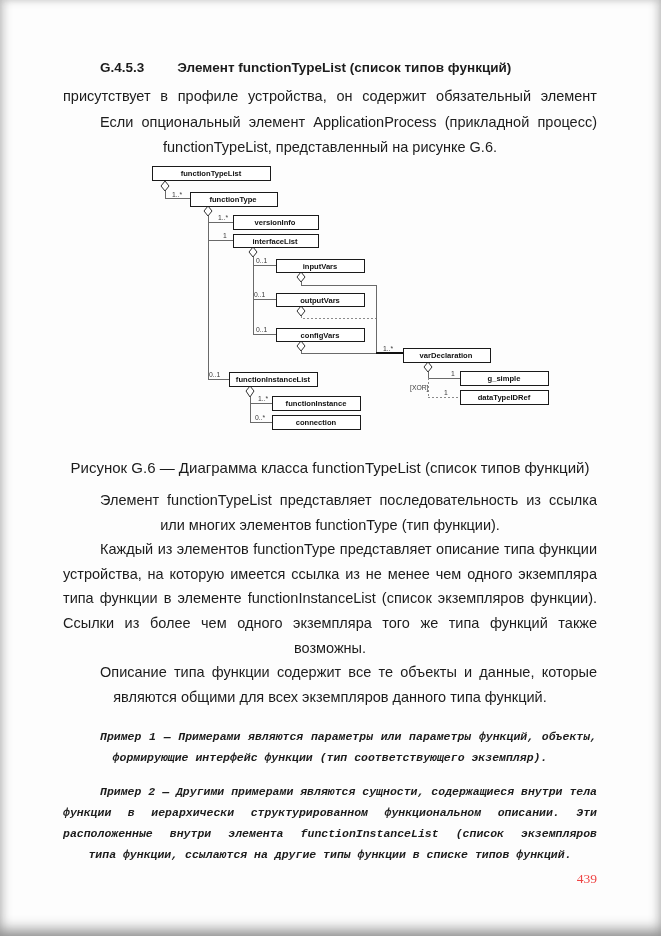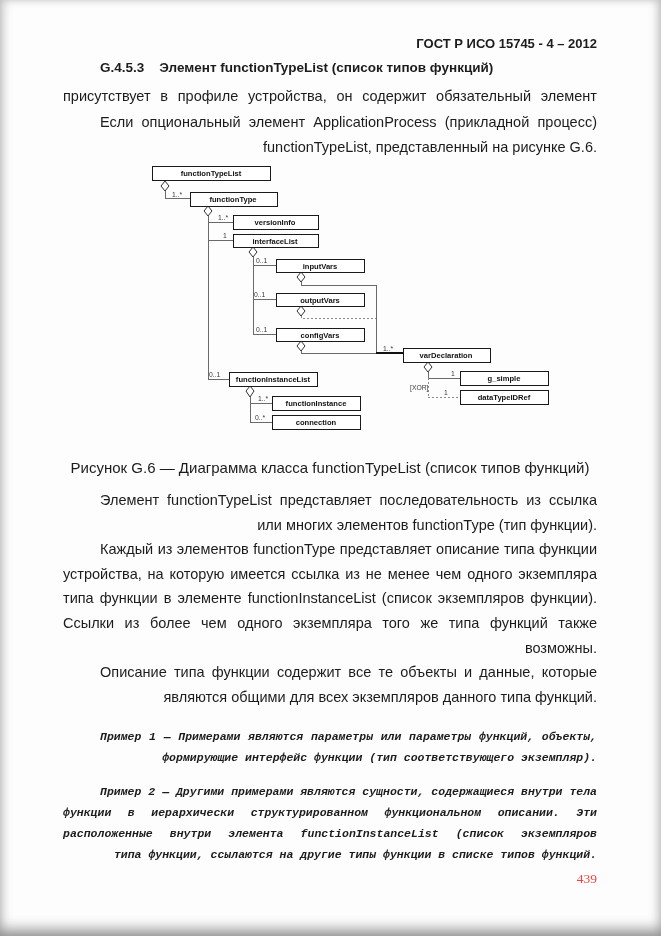--- a/index.html
+++ b/index.html
@@ -13,24 +13,24 @@
   }
   .abs { position:absolute; }
   .doc-header {
     left:63px; top:34px; width:534px; text-align:right;
     font-weight:bold; font-size:13px; line-height:20px;
   }
   .sec-heading {
     left:100px; top:58px; width:500px;
     font-weight:bold; font-size:13.5px; line-height:20px; white-space:nowrap;
   }
-  .sec-heading .num { margin-right:15px; }
+  .sec-heading .num { margin-right:33px; }
   .para { left:63px; width:534px; }
   .ln {
-    width:534px; text-align:right; overflow:hidden;
+    width:534px; text-align:center; overflow:hidden;
     font-size:14.5px;
   }
   .body-ln { line-height:25.5px; height:25.5px; }
   .flow-ln { line-height:24.6px; height:24.6px; }
   .ln.j { text-align:justify; }
   .ln.j::after { content:""; display:inline-block; width:100%; height:0; }
   .ln.ind { text-indent:37px; }
   .ex-ln {
     font-size:11.5px; font-weight:bold; font-style:italic;
     line-height:21px; height:21px;font-family:Liberation Mono, monospace;
@@ -50,21 +50,20 @@
   svg .edge.dot { stroke-dasharray:2 2; stroke:#8a8a8a; }
   svg .edge.dark { stroke:#111; stroke-width:2.5; }
   svg text.nlabel { font-family:"Liberation Sans", sans-serif; font-size:7.6px; font-weight:bold; fill:#111; text-anchor:middle; }
   svg text.mult { font-family:"Liberation Sans", sans-serif; font-size:6.8px; fill:#3a3a3a; }
 </style>
 </head>
 <body>
 
 <div class="page">
 
-  <div class="abs doc-header">ГОСТ Р ИСО 15745 - 4 – 2012</div>
 
   <div class="abs sec-heading">
     <span class="num">G.4.5.3</span><span>Элемент functionTypeList (список типов функций)</span>
   </div>
 
   <div class="abs para" style="top:84px">
     <div class="ln body-ln j">присутствует в профиле устройства, он содержит обязательный элемент</div>
     <div class="ln body-ln j ind">Если опциональный элемент ApplicationProcess (прикладной процесс)</div>
     <div class="ln body-ln">functionTypeList, представленный на рисунке G.6.</div>
   </div>

